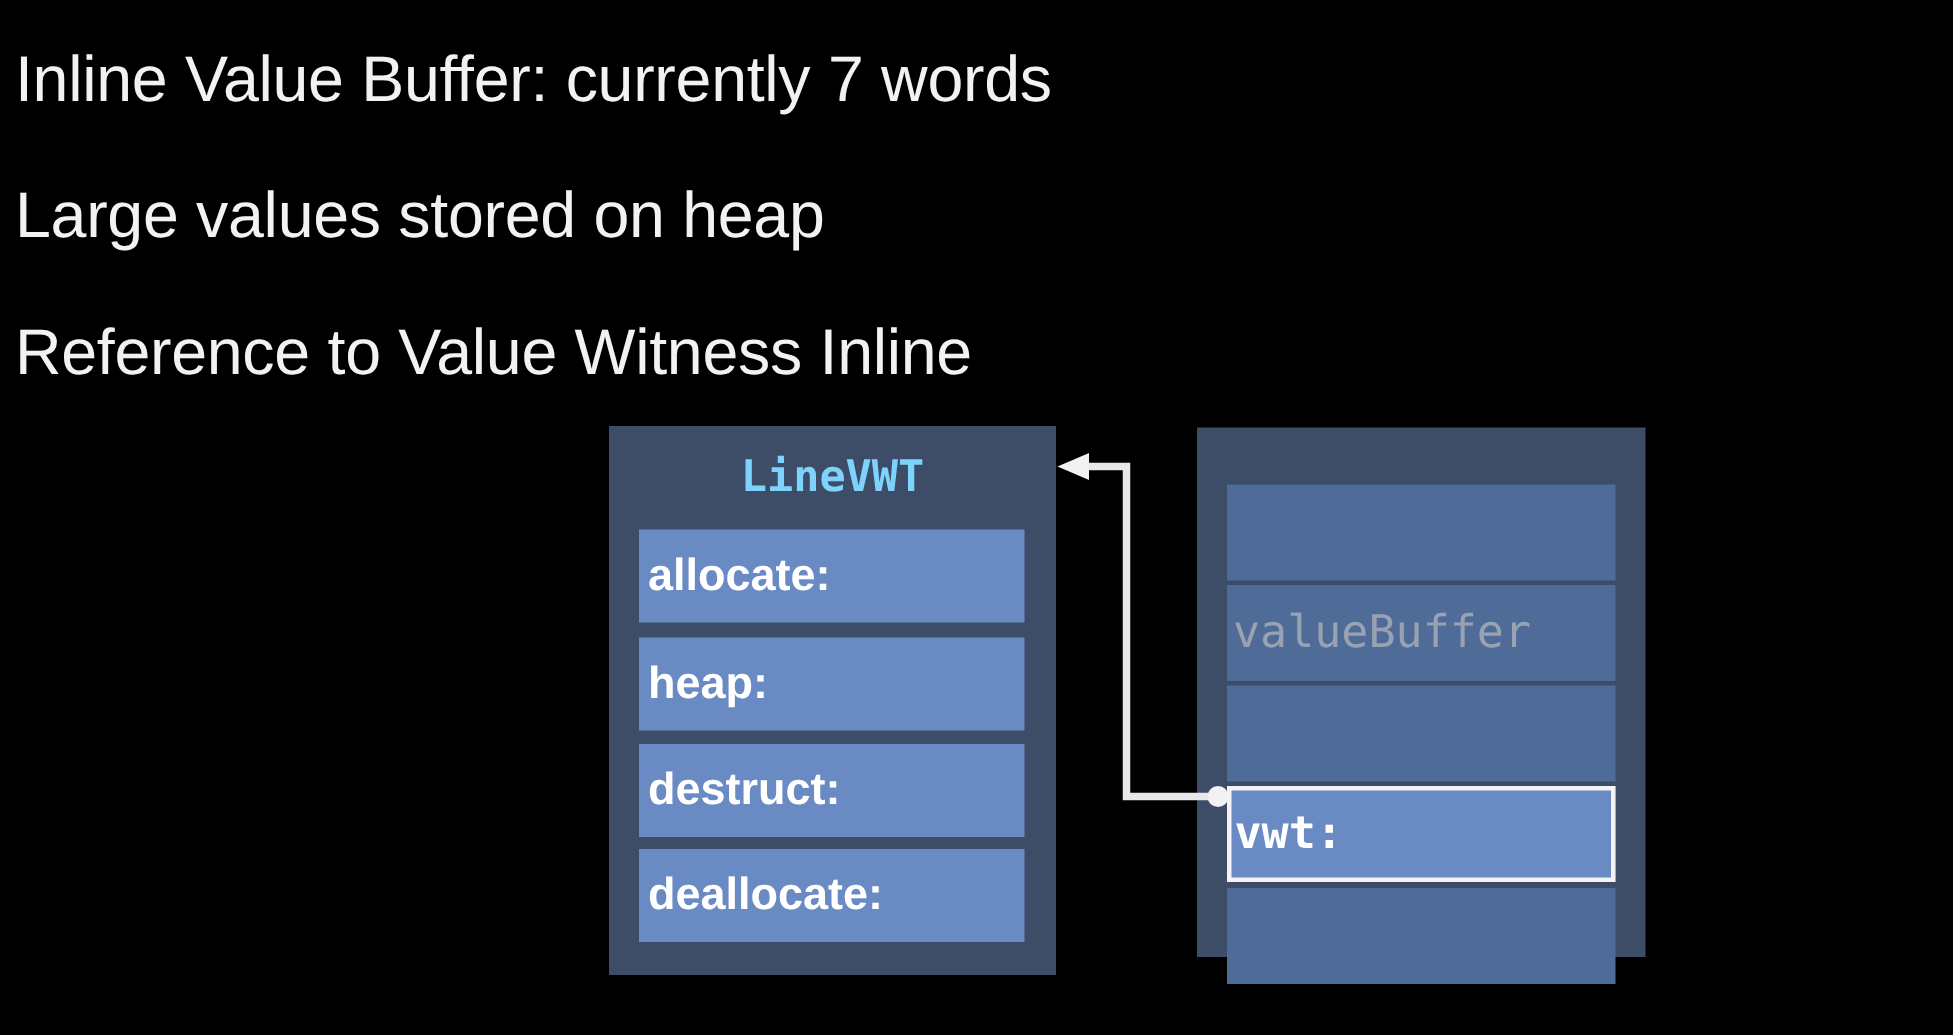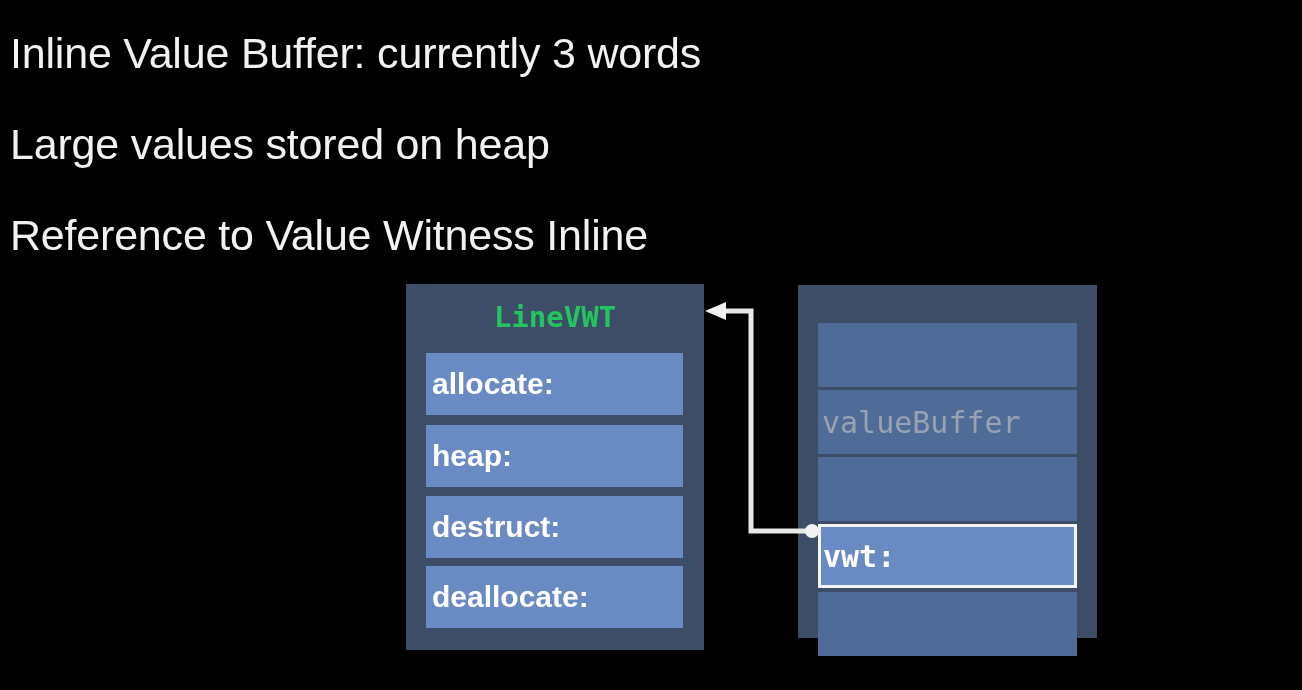--- a/index.html
+++ b/index.html
@@ -60,21 +60,21 @@
     top: 284px;
     width: 298px;
     height: 366px;
   }
   .vwt-title {
     position: absolute;
     left: 0;
     top: 16px;
     width: 298px;
     text-align: center;
-    color: #22c55e;
+    color: #7dd3fc;
     font-family: "DejaVu Sans Mono", "Liberation Mono", monospace;
     font-size: 29px;
     font-weight: 700;
     letter-spacing: 0px;
   }
   .vwt-row {
     position: absolute;
     left: 20px;
     width: 257px;
     height: 62px;
@@ -140,21 +140,21 @@
     height: 690px;
     pointer-events: none;
   }
 </style>
 </head>
 <body>
 
 <div class="slide">
 
   <div class="bullets">
-    <div class="bullet-line">Inline Value Buffer: currently 3 words</div>
+    <div class="bullet-line">Inline Value Buffer: currently 7 words</div>
     <div class="bullet-line">Large values stored on heap</div>
     <div class="bullet-line">Reference to Value Witness Inline</div>
   </div>
 
   <div class="diagram">
 
     <div class="box vwt-box">
       <div class="vwt-title">LineVWT</div>
 
       <div class="vwt-row" style="top:69px;">

